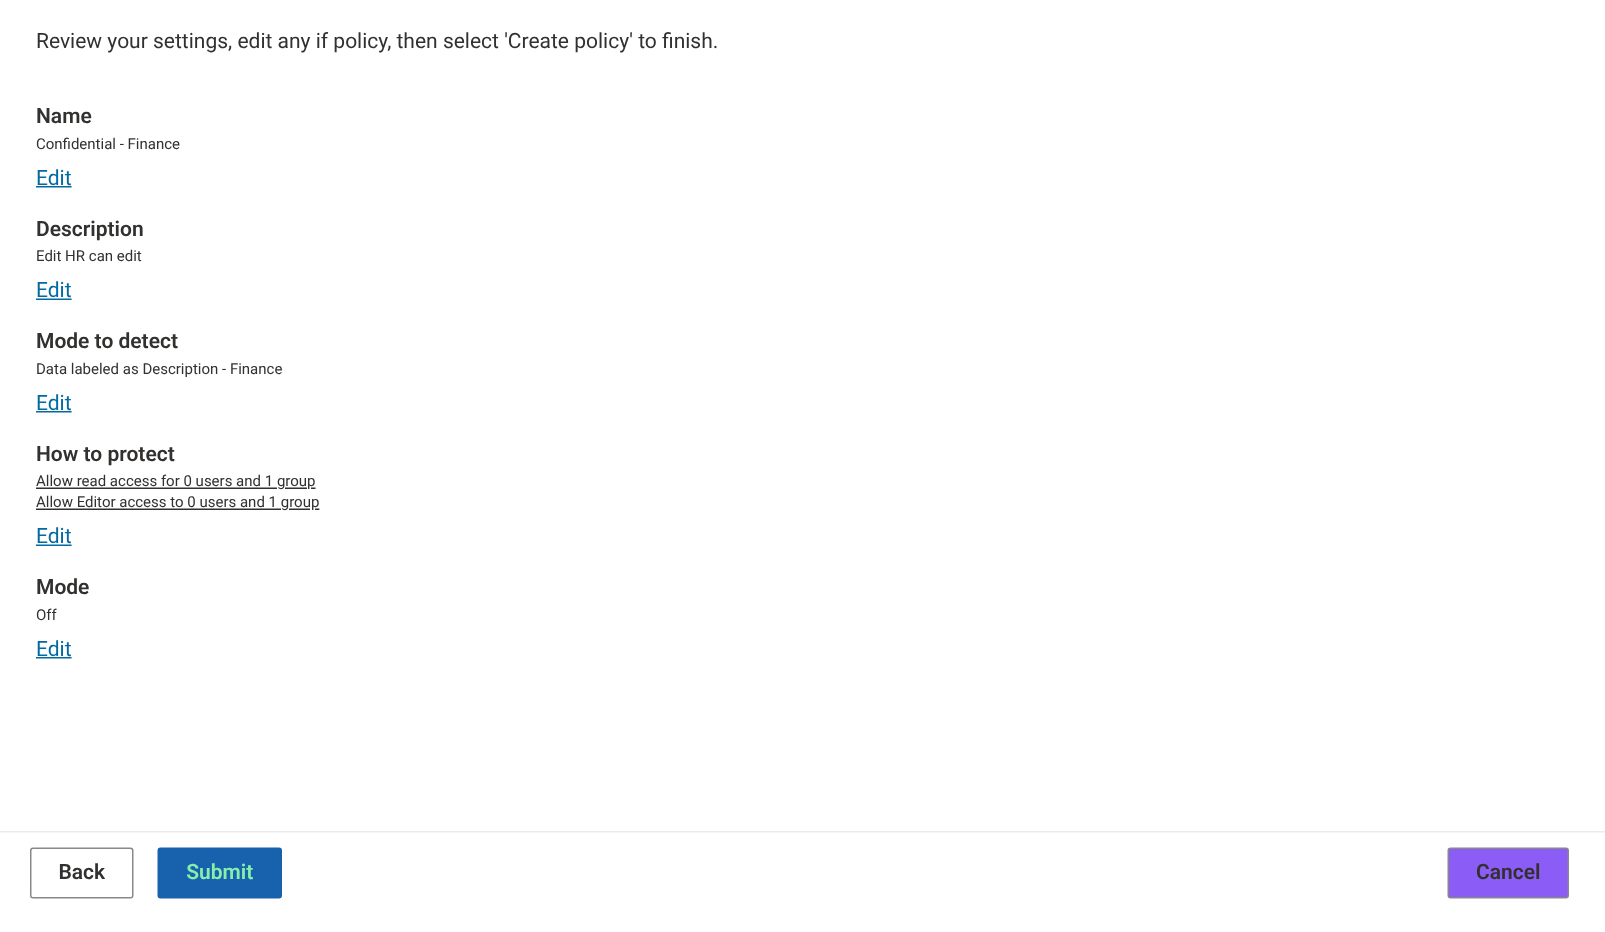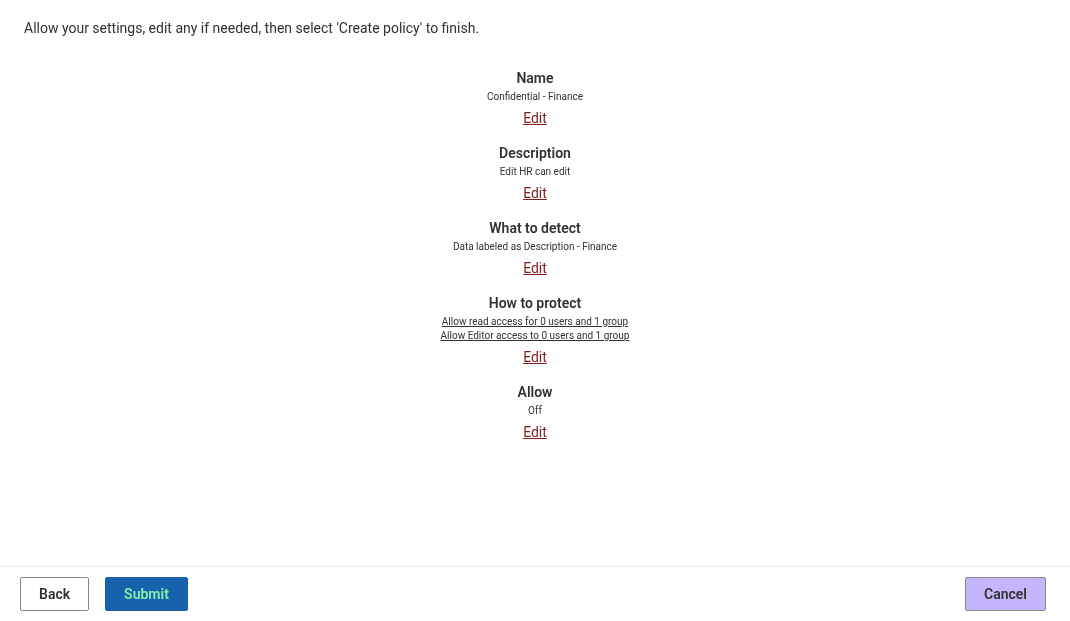--- a/index.html
+++ b/index.html
@@ -22,48 +22,47 @@
       margin-bottom: 36px;
       letter-spacing: -0.2px;
     }
     .subtitle {
       font-size: 14px;
       color: #323130;
       margin-bottom: 34px;
     }
     .section {
       margin-bottom: 18px;
-      text-align: center;
     }
     .section-label {
       font-size: 14px;
       font-weight: 600;
       color: #323130;
       margin-bottom: 4px;
     }
     .section-value {
       font-size: 10px;
       color: #323130;
       margin-bottom: 4px;
       line-height: 1.4;
     }
     .section-value.multiline div {
       line-height: 1.4;
       text-decoration: underline;
     }
     .edit-link {
       font-size: 14px;
-      color: #7f1d1d;
+      color: #0369a1;
       text-decoration: underline;
       cursor: pointer;
       display: inline-block;
     }
     .footer {
       position: absolute;
-      bottom: 0;
+      bottom: 12px;
       left: 0;
       right: 0;
       border-top: 1px solid #edebe9;
       padding: 10px 24px 10px 20px;
       display: flex;
       align-items: center;
     }
     .btn {
       font-family: inherit;
       font-size: 14px;
@@ -79,61 +78,61 @@
       color: #323130;
       border: 1px solid #8a8886;
       margin-right: 16px;
     }
     .btn-primary {
       background: #1861ac;
       color: #86efac;
       border: 1px solid #1861ac;
     }
     .btn-cancel {
-      background: #c4b5fd;
+      background: #8b5cf6;
       color: #323130;
       border: 1px solid #8a8886;
       margin-left: auto;
     }
   </style>
 </head>
 <body>
 
 <div class="content">
-  <div class="subtitle">Allow your settings, edit any if needed, then select 'Create policy' to finish.</div>
+  <div class="subtitle">Review your settings, edit any if policy, then select 'Create policy' to finish.</div>
 
   <div class="section">
     <div class="section-label">Name</div>
     <div class="section-value">Confidential - Finance</div>
     <a class="edit-link">Edit</a>
   </div>
 
   <div class="section">
     <div class="section-label">Description</div>
     <div class="section-value">Edit HR can edit</div>
     <a class="edit-link">Edit</a>
   </div>
 
   <div class="section">
-    <div class="section-label">What to detect</div>
+    <div class="section-label">Mode to detect</div>
     <div class="section-value">Data labeled as Description - Finance</div>
     <a class="edit-link">Edit</a>
   </div>
 
   <div class="section">
     <div class="section-label">How to protect</div>
     <div class="section-value multiline">
       <div>Allow read access for 0 users and 1 group</div>
       <div>Allow Editor access to 0 users and 1 group</div>
     </div>
     <a class="edit-link">Edit</a>
   </div>
 
   <div class="section">
-    <div class="section-label">Allow</div>
+    <div class="section-label">Mode</div>
     <div class="section-value">Off</div>
     <a class="edit-link">Edit</a>
   </div>
 </div>
 
 <div class="footer">
   <button class="btn btn-default">Back</button>
   <button class="btn btn-primary">Submit</button>
   <button class="btn btn-cancel">Cancel</button>
 </div>

